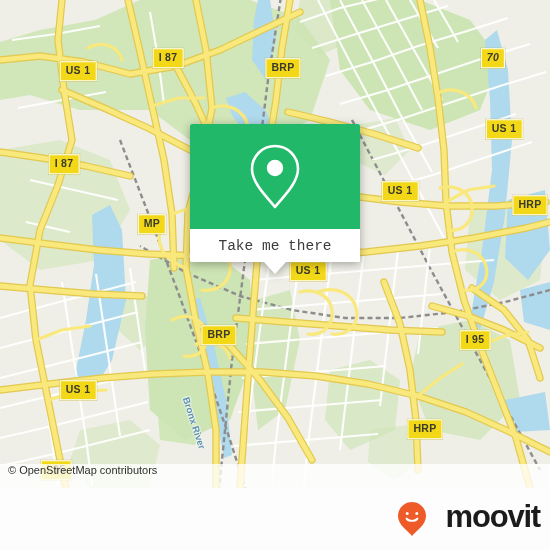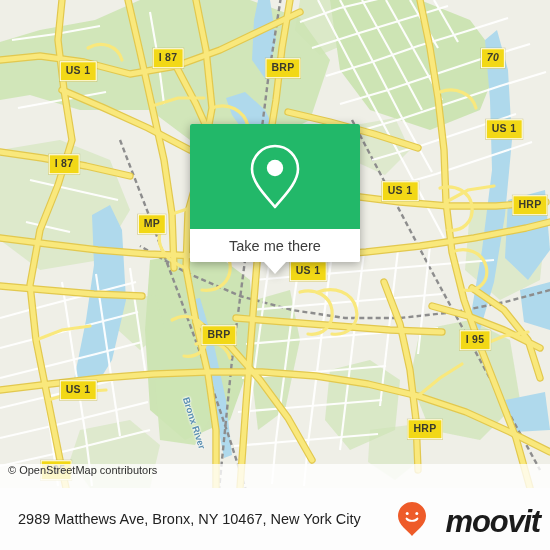--- a/index.html
+++ b/index.html
@@ -77,21 +77,21 @@
     justify-content: center;
   }
   #popup-cta {
     width: 170px; height: 33px;
     display: flex;
     align-items: center;
     justify-content: center;
     background: #ffffff;
     color: #3c3c3c;
     font-size: 14.5px;
-    font-family: Liberation Sans, sans-serif;
+    font-family: Liberation Mono, monospace;
   }
   #popup-tail {
     position: absolute;
     left: 50%; top: 138px;
     margin-left: -11px;
     width: 0; height: 0;
     border-left: 11px solid transparent;
     border-right: 11px solid transparent;
     border-top: 12px solid #ffffff;
   }
@@ -127,23 +127,22 @@
   }
   #footer-address {
     font-size: 14.5px;
     color: #222222;
     font-family: "Liberation Sans", sans-serif;
     white-space: nowrap;
   }
   #brand {
     margin-left: auto;
     display: flex;
-    align-items: flex-end;
+    align-items: flex-start;
     gap: 19px;
-    font-style: italic;
   }
   #brand-wordmark {
     font-size: 31px;
     font-weight: bold;
     color: #1b1b1b;
     letter-spacing: -1.2px;
     font-family: "Liberation Sans", sans-serif;
     line-height: 1;
   }
 </style>
@@ -348,21 +347,20 @@
     </div>
 
     <div id="attribution">
       <span>© OpenStreetMap contributors</span>
     </div>
   </div>
 
   <div id="footer">
 
     <div id="footer-inner">
-      <span id="footer-address">2989 Matthews Ave, Bronx, NY 10467, New York City</span>
       <div id="brand">
         <svg width="30" height="36" viewBox="0 0 30 36">
           <path d="M15 1 C7.3 1 1 7.3 1 15 C1 24 11 30 15 35 C19 30 29 24 29 15 C29 7.3 22.7 1 15 1 Z" fill="#ee5b29"></path>
           <circle cx="10.2" cy="12.4" r="1.5" fill="#ffffff"></circle>
           <circle cx="19.8" cy="12.4" r="1.5" fill="#ffffff"></circle>
           <path d="M9.6 17.6 C11.6 20.6 18.4 20.6 20.4 17.6" fill="none" stroke="#ffffff" stroke-width="1.9" stroke-linecap="round"></path>
         </svg>
         <span id="brand-wordmark">moovit</span>
       </div>
     </div>

